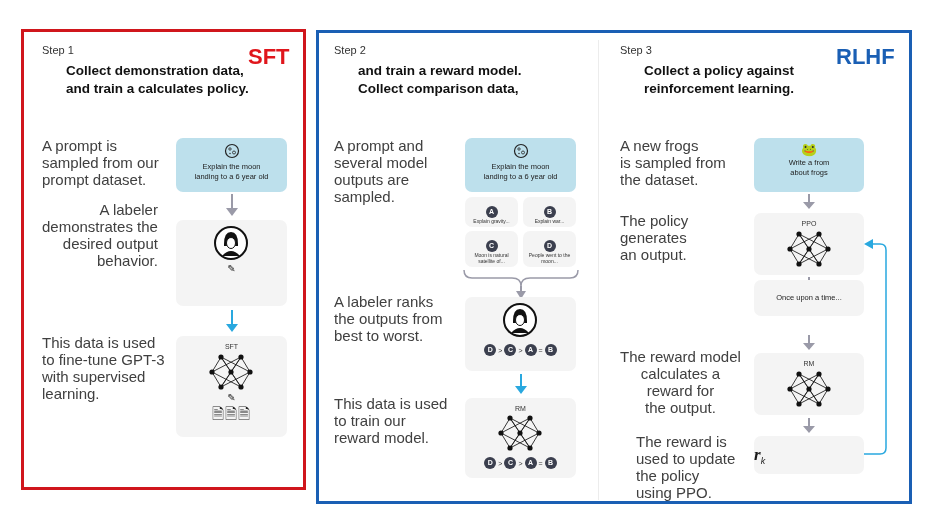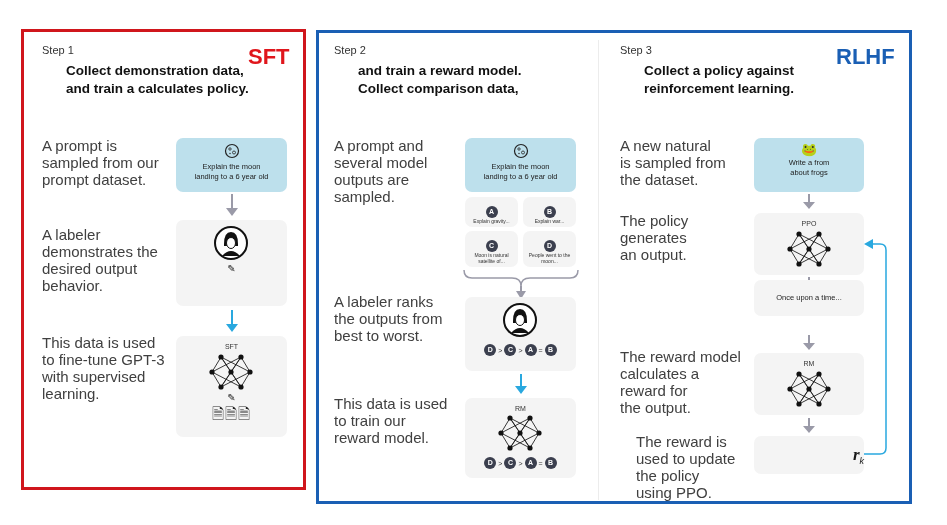--- a/index.html
+++ b/index.html
@@ -32,21 +32,21 @@
 
 <div class="abs step" style="left:42px;top:44px;">Step 1</div>
 <div class="abs tag-sft" style="left:248px;top:44px;">SFT</div>
 <div class="abs title" style="left:42px;top:62px;">
   <div>Collect demonstration data,</div>
   <div>and train a calculates policy.</div>
 </div>
 <div class="abs desc" style="left:42px;top:137px;">A prompt is
 sampled from our
 prompt dataset.</div>
-<div class="abs desc" style="left:42px;top:226px;">A labeler
+<div class="abs desc" style="left:42px;top:201px;text-align:right;">A labeler
 demonstrates the
 desired output
 behavior.</div>
 <div class="abs desc" style="left:42px;top:334px;">This data is used
 to fine-tune GPT-3
 with supervised
 learning.</div>
 
 <div class="abs prompt" style="left:176px;top:138px;width:111px;height:54px;">
   <svg width="16" height="16" viewBox="0 0 16 16" style="margin-top:5px">
@@ -206,27 +206,27 @@
     <span class="badge">B</span>
   </div>
 </div>
 
 <div class="abs step" style="left:620px;top:44px;">Step 3</div>
 <div class="abs tag-rlhf" style="left:836px;top:44px;">RLHF</div>
 <div class="abs title" style="left:620px;top:62px;">
   <div>Collect a policy against</div>
   <div>reinforcement learning.</div>
 </div>
-<div class="abs desc" style="left:620px;top:137px;">A new natural
+<div class="abs desc" style="left:620px;top:137px;">A new frogs
 is sampled from
 the dataset.</div>
 <div class="abs desc" style="left:620px;top:212px;">The policy
 generates
 an output.</div>
-<div class="abs desc" style="left:620px;top:348px;">The reward model
+<div class="abs desc" style="left:620px;top:348px;text-align:center;">The reward model
 calculates a
 reward for
 the output.</div>
 <div class="abs desc" style="left:636px;top:433px;">The reward is
 used to update
 the policy
 using PPO.</div>
 
 <div class="abs prompt" style="left:754px;top:138px;width:110px;height:54px;">
   <div style="font-size:13px;margin-top:4px;line-height:16px;">🐸</div>
@@ -291,20 +291,20 @@
       <circle cx="3" cy="18" r="2.6" fill="#111"></circle>
       <circle cx="22" cy="18" r="2.6" fill="#111"></circle>
       <circle cx="41" cy="18" r="2.6" fill="#111"></circle>
       <circle cx="12" cy="33" r="2.6" fill="#111"></circle>
       <circle cx="32" cy="33" r="2.6" fill="#111"></circle>
     </svg>
 </div>
 <div class="abs arrow-gray" style="left:808px;top:418px;height:10px;"></div>
 <div class="abs" style="left:803px;top:426px;width:0;height:0;border-left:6px solid transparent;border-right:6px solid transparent;border-top:7px solid #9a9aa8;"></div>
 
-<div class="abs card" style="left:754px;top:436px;width:110px;height:38px;text-align:right;line-height:38px;">
+<div class="abs card" style="left:754px;top:436px;width:110px;height:38px;text-align:left;line-height:38px;">
   <span style="font-size:17px;font-style:italic;font-weight:bold;font-family:'Liberation Serif',serif;">r</span><sub style="font-size:9px;font-style:italic;">k</sub>
 </div>
 
 <svg class="abs" style="left:862px;top:236px;" width="30" height="222" viewBox="0 0 30 222">
   <path d="M2 218 L18 218 Q24 218 24 212 L24 14 Q24 8 18 8 L10 8" fill="none" stroke="#29a8df" stroke-width="1.5"></path>
   <polygon points="2,8 11,3 11,13" fill="#29a8df"></polygon>
 </svg>
 
 </body></html>

